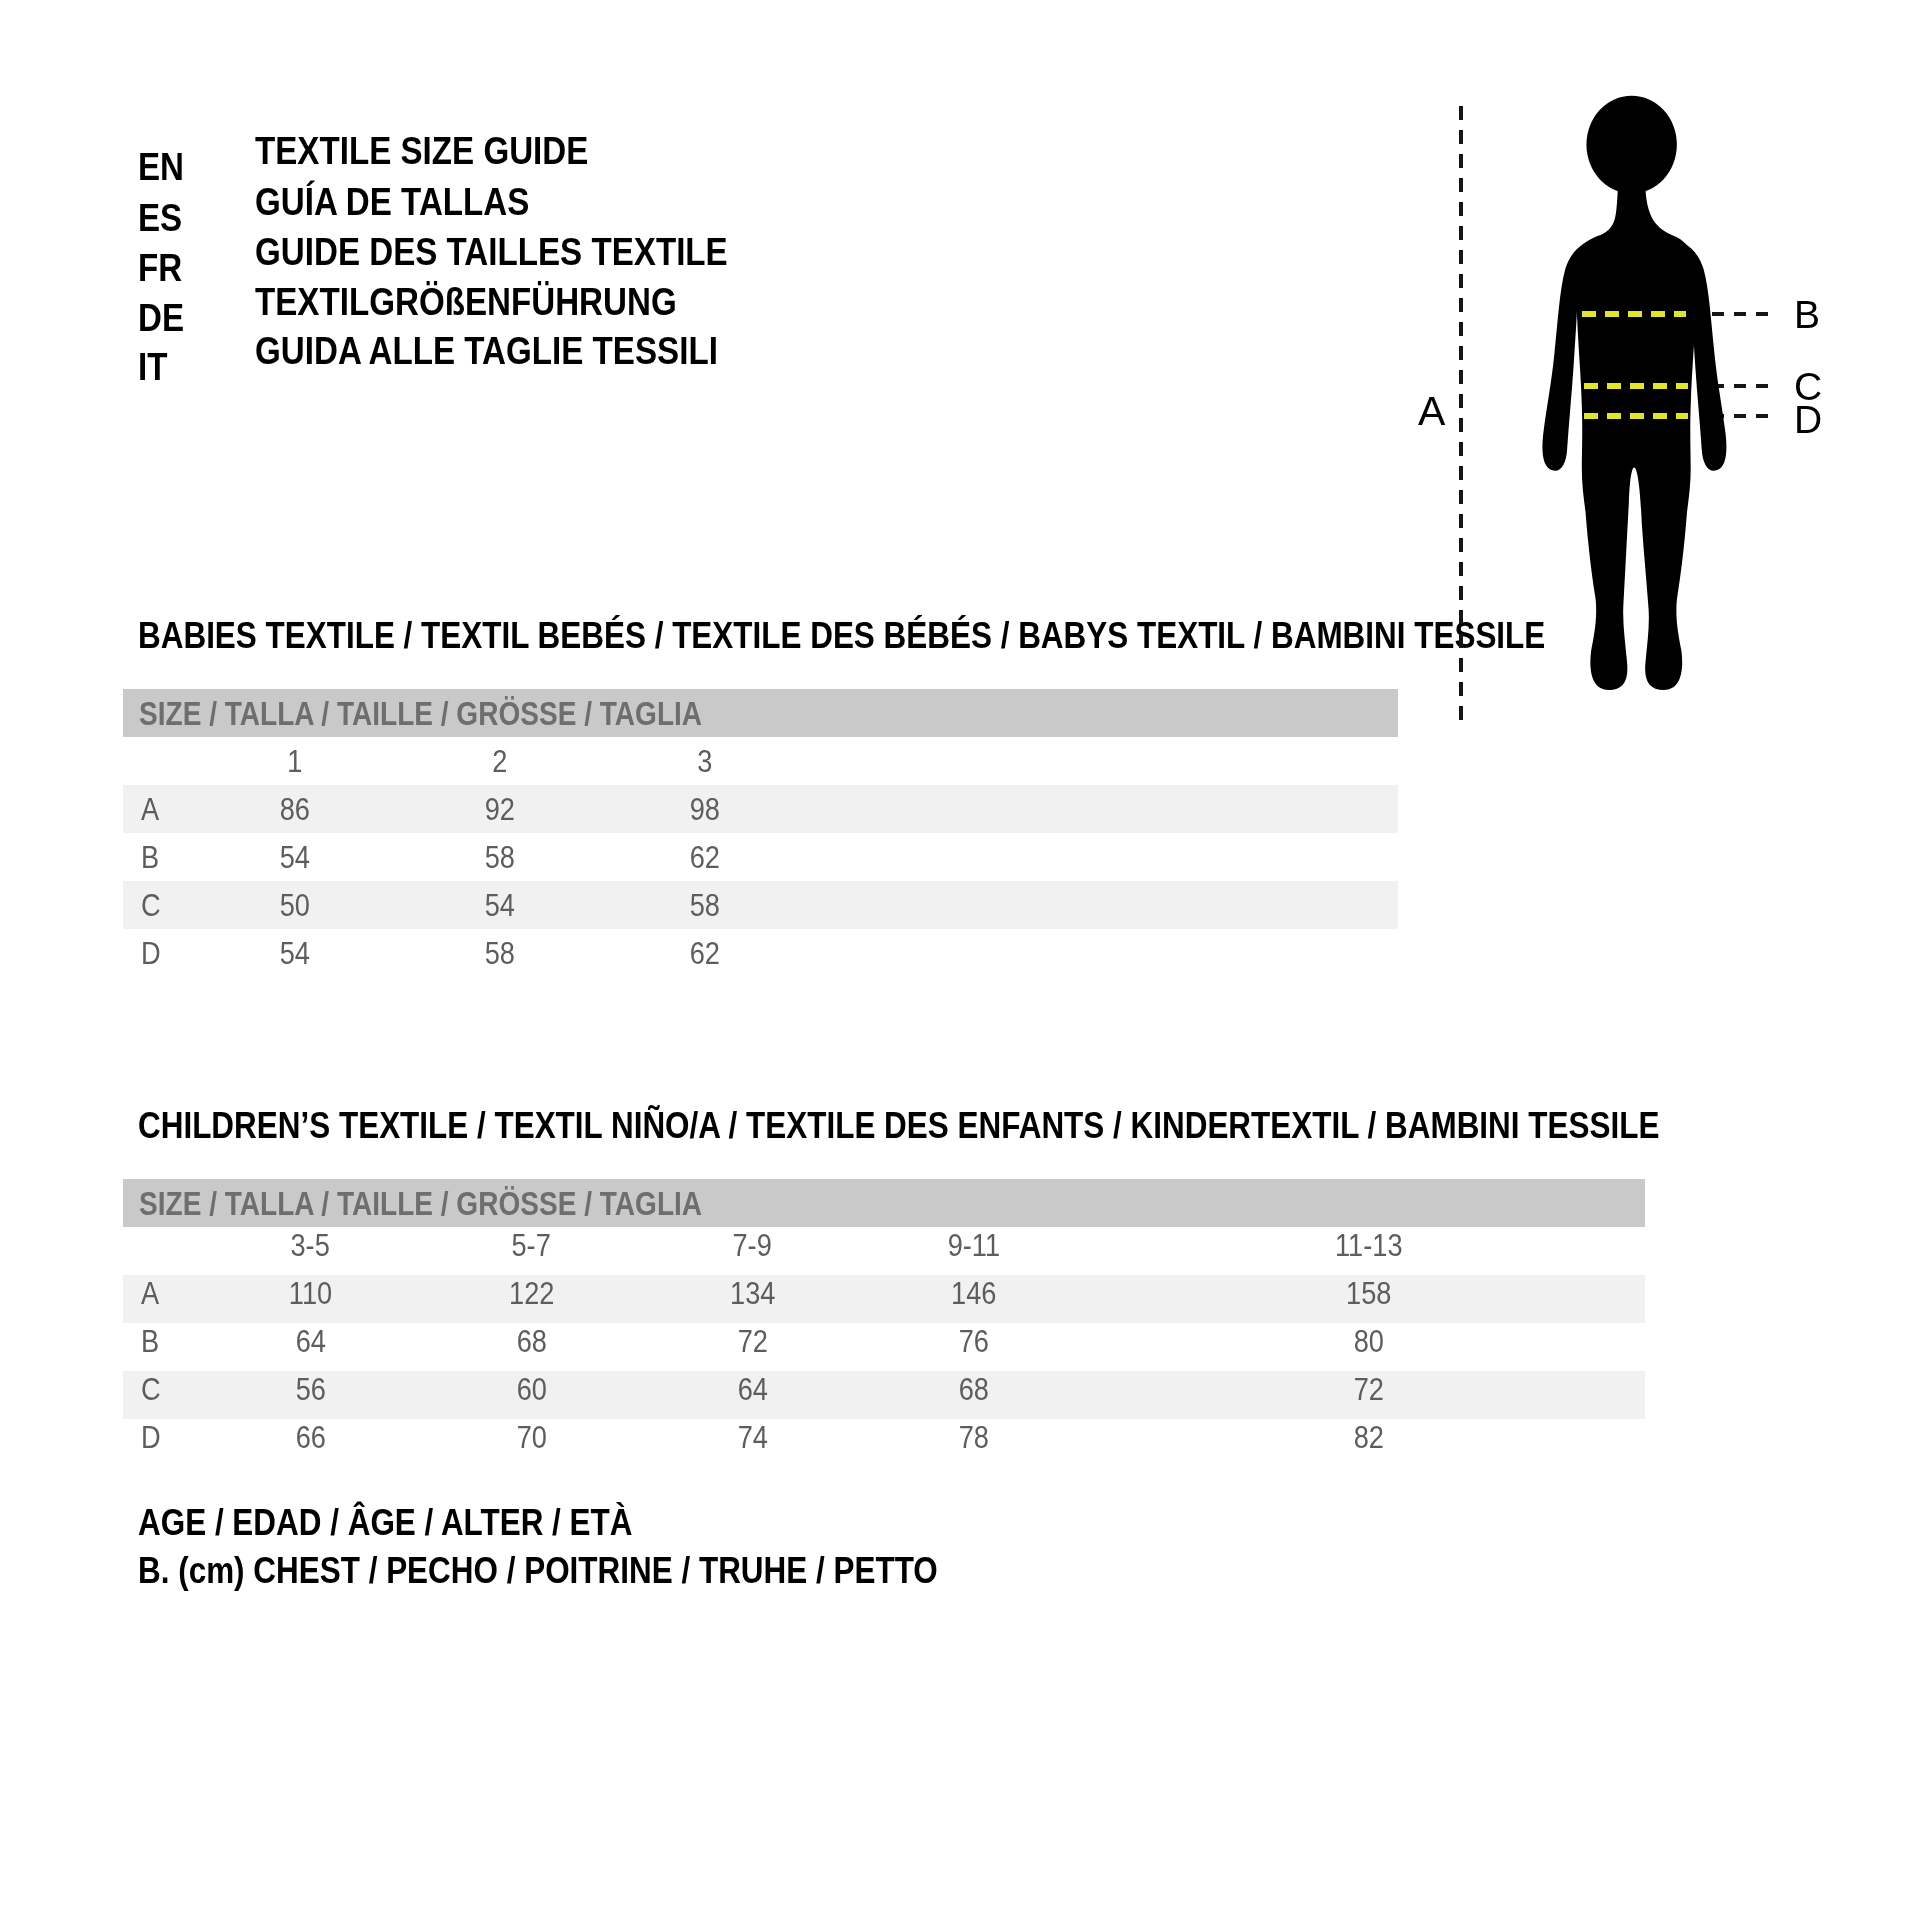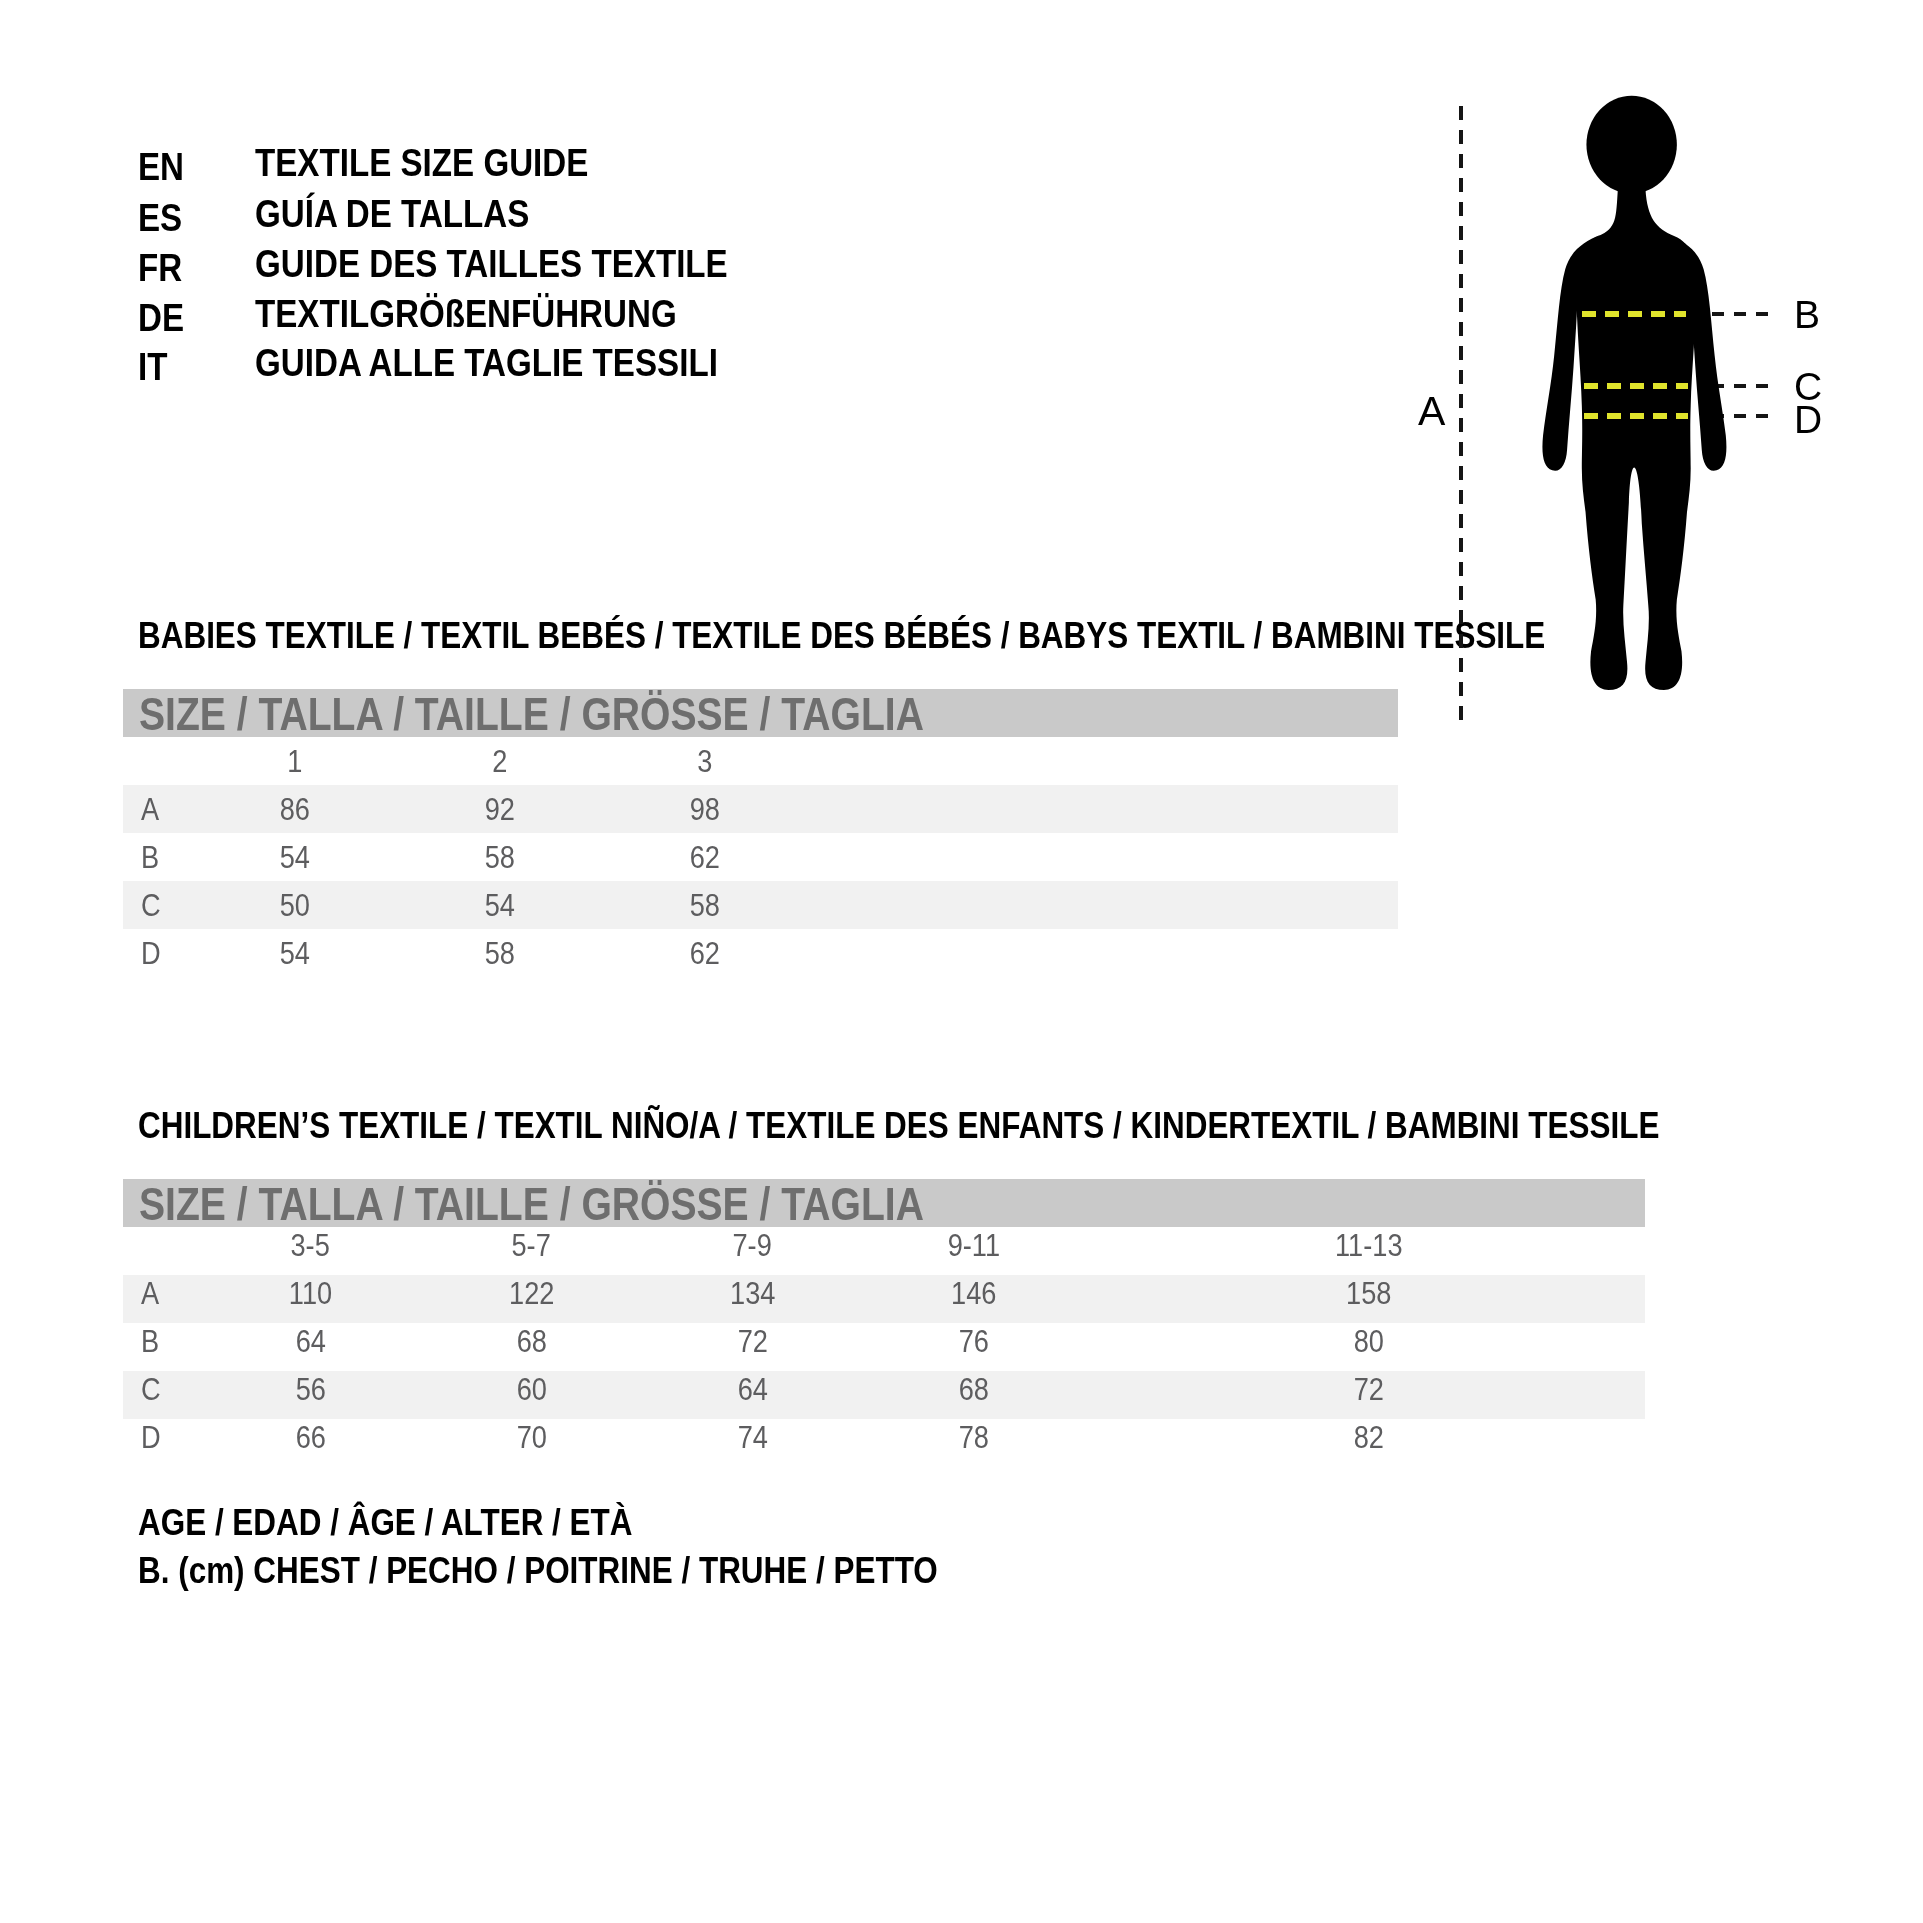--- a/index.html
+++ b/index.html
@@ -15,21 +15,21 @@
   body{
     width:1923px;height:1923px;position:relative;overflow:hidden;
     font-family:"Liberation Sans",sans-serif;color:var(--ink);
   }
   .cnd{display:inline-block;transform:scaleX(.85);transform-origin:0 50%;white-space:nowrap;}
   .cndc{display:inline-block;transform:scaleX(.85);transform-origin:50% 50%;white-space:nowrap;}
 
   
   .lang-row{position:absolute;left:138px;height:41px;line-height:41px;font-size:39px;font-weight:700;letter-spacing:0;}
   .lang-code{position:absolute;left:0;top:16px;}
-  .lang-title{position:absolute;left:117px;top:12px;}
+  .lang-title{position:absolute;left:117px;top:0;}
 
   
   .vdash{
     position:absolute;left:1459px;top:106px;width:3.7px;height:614px;z-index:1;
     background:repeating-linear-gradient(to bottom,#151515 0 14px,transparent 14px 24px);
   }
   .hdash-black{
     position:absolute;height:3.7px;width:57px;left:1712px;z-index:1;
     background:repeating-linear-gradient(to right,#151515 0 12px,transparent 12px 22px);
   }
@@ -40,21 +40,21 @@
   .silhouette{position:absolute;left:1532px;top:92px;width:203px;height:609px;z-index:2;}
   .mlabel{position:absolute;font-size:39px;line-height:39px;font-weight:400;z-index:4;}
 
   
   .section-heading{position:absolute;left:138px;font-size:37px;line-height:41px;font-weight:700;}
 
   
   .size-bar{position:absolute;left:123px;height:48px;background:var(--bar);}
   .size-bar .size-bar-label{
     position:absolute;left:15.7px;top:0;height:42px;line-height:50px;
-    font-size:46px;font-weight:700;color:var(--bartext);
+    font-size:33px;font-weight:700;color:var(--bartext);
   }
 
   
   .sizes-table{position:absolute;left:123px;}
   .trow{display:grid;height:48px;align-items:center;}
   .trow.b3{grid-template-columns:69px 205px 205px 205px 1fr;}
   .trow.b5{grid-template-columns:69px 205px 205px 205px 205px 1fr;gap:16px;}
   .trow.stripe{background:var(--stripe);}
   .tcell{font-size:32px;color:var(--tabletext);font-weight:400;text-align:center;}
   .tcell.rowlabel{text-align:left;padding-left:17.5px;}

